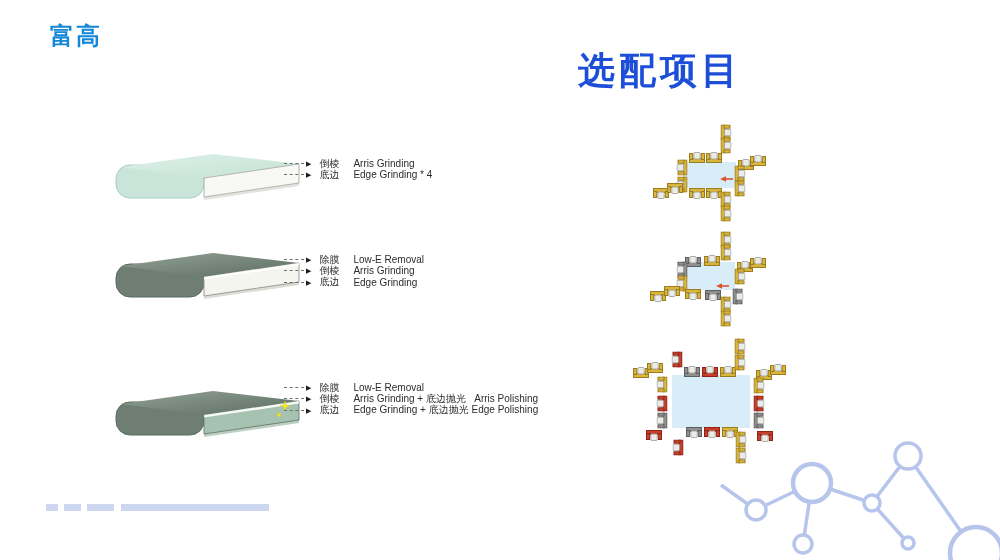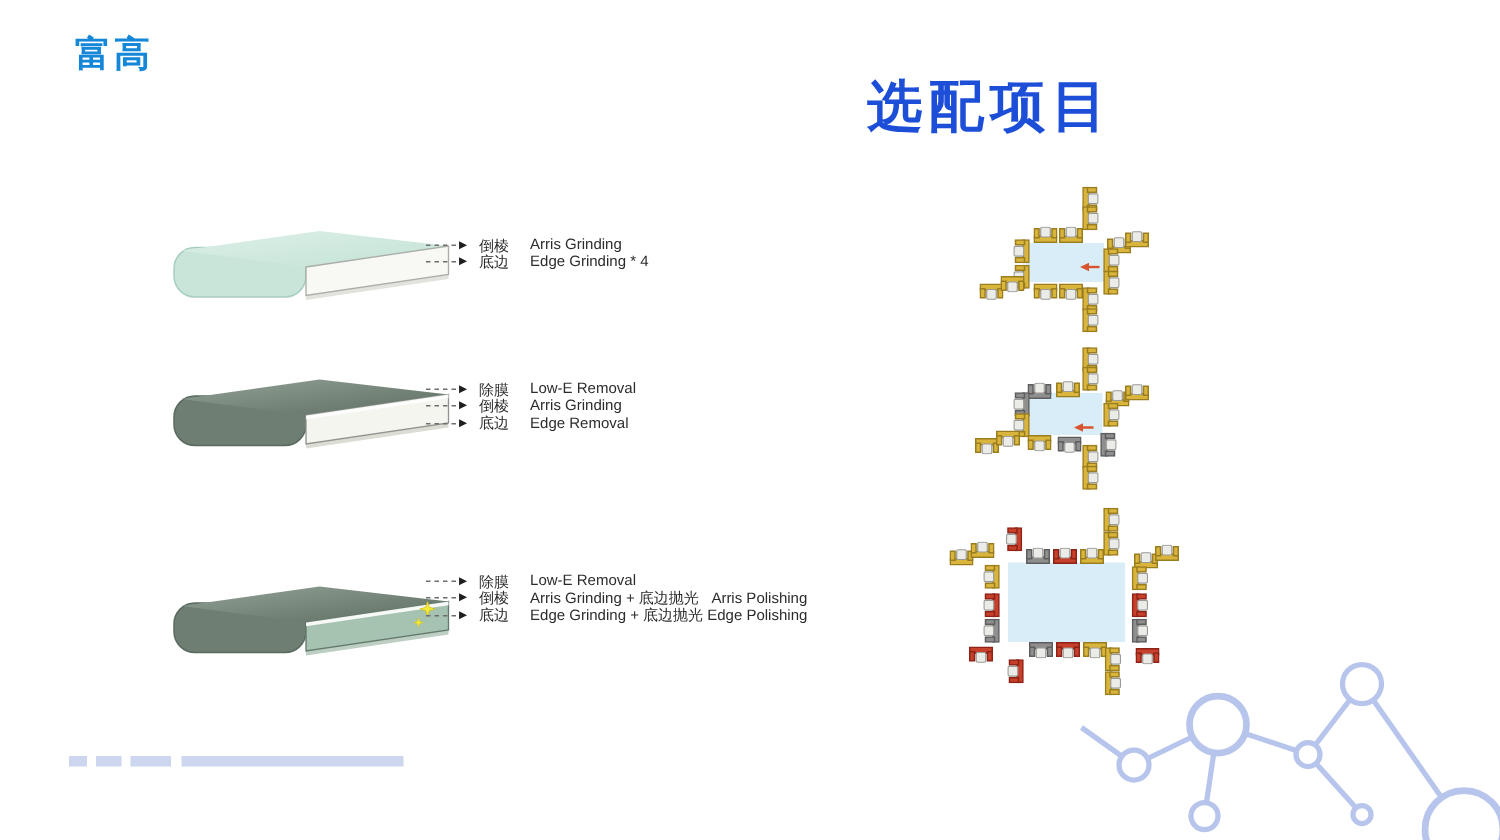--- a/index.html
+++ b/index.html
@@ -76,21 +76,21 @@
           </defs>
           <rect x="3" y="13" width="88" height="33" rx="14" fill="#6e7e73" stroke="#596a5e" stroke-width="1"></rect>
           <polygon points="8,15 100,2 186,12 91,26" fill="url(#gl)"></polygon>
           <polygon points="91,45 186,31 186,34 91,48" fill="#dddcd4"></polygon>
           <polygon points="91,26 186,12 186,31 91,45" fill="#f5f5f0" stroke="#8f948c" stroke-width="0.9"></polygon>
           <polygon points="91,26 186,12 186,14.5 91,28.5" fill="#ffffff" opacity="0.9"></polygon>
         </svg></div>
       <div class="label-block" style="left: 284px; top: 254px;">
         <div class="lrow"><div class="ldash"></div><div class="lhead">▶</div><div class="lcn">除膜</div><div class="len">Low-E Removal</div></div>
         <div class="lrow"><div class="ldash"></div><div class="lhead">▶</div><div class="lcn">倒棱</div><div class="len">Arris Grinding</div></div>
-        <div class="lrow"><div class="ldash"></div><div class="lhead">▶</div><div class="lcn">底边</div><div class="len">Edge Removal</div></div>
+        <div class="lrow"><div class="ldash"></div><div class="lhead">▶</div><div class="lcn">底边</div><div class="len">Edge Grinding</div></div>
       </div>
       <div class="glass-ill" style="top: 389px;"><svg width="190" height="55" viewBox="0 0 190 55">
           <defs>
             <linearGradient id="gp" x1="0" y1="0" x2="1" y2="1">
               <stop offset="0" stop-color="#93a296"></stop>
               <stop offset="1" stop-color="#5d6c61"></stop>
             </linearGradient>
           </defs>
           <rect x="3" y="13" width="88" height="33" rx="14" fill="#6e7e73" stroke="#596a5e" stroke-width="1"></rect>
           <polygon points="8,15 100,2 186,12 91,26" fill="url(#gp)"></polygon>

